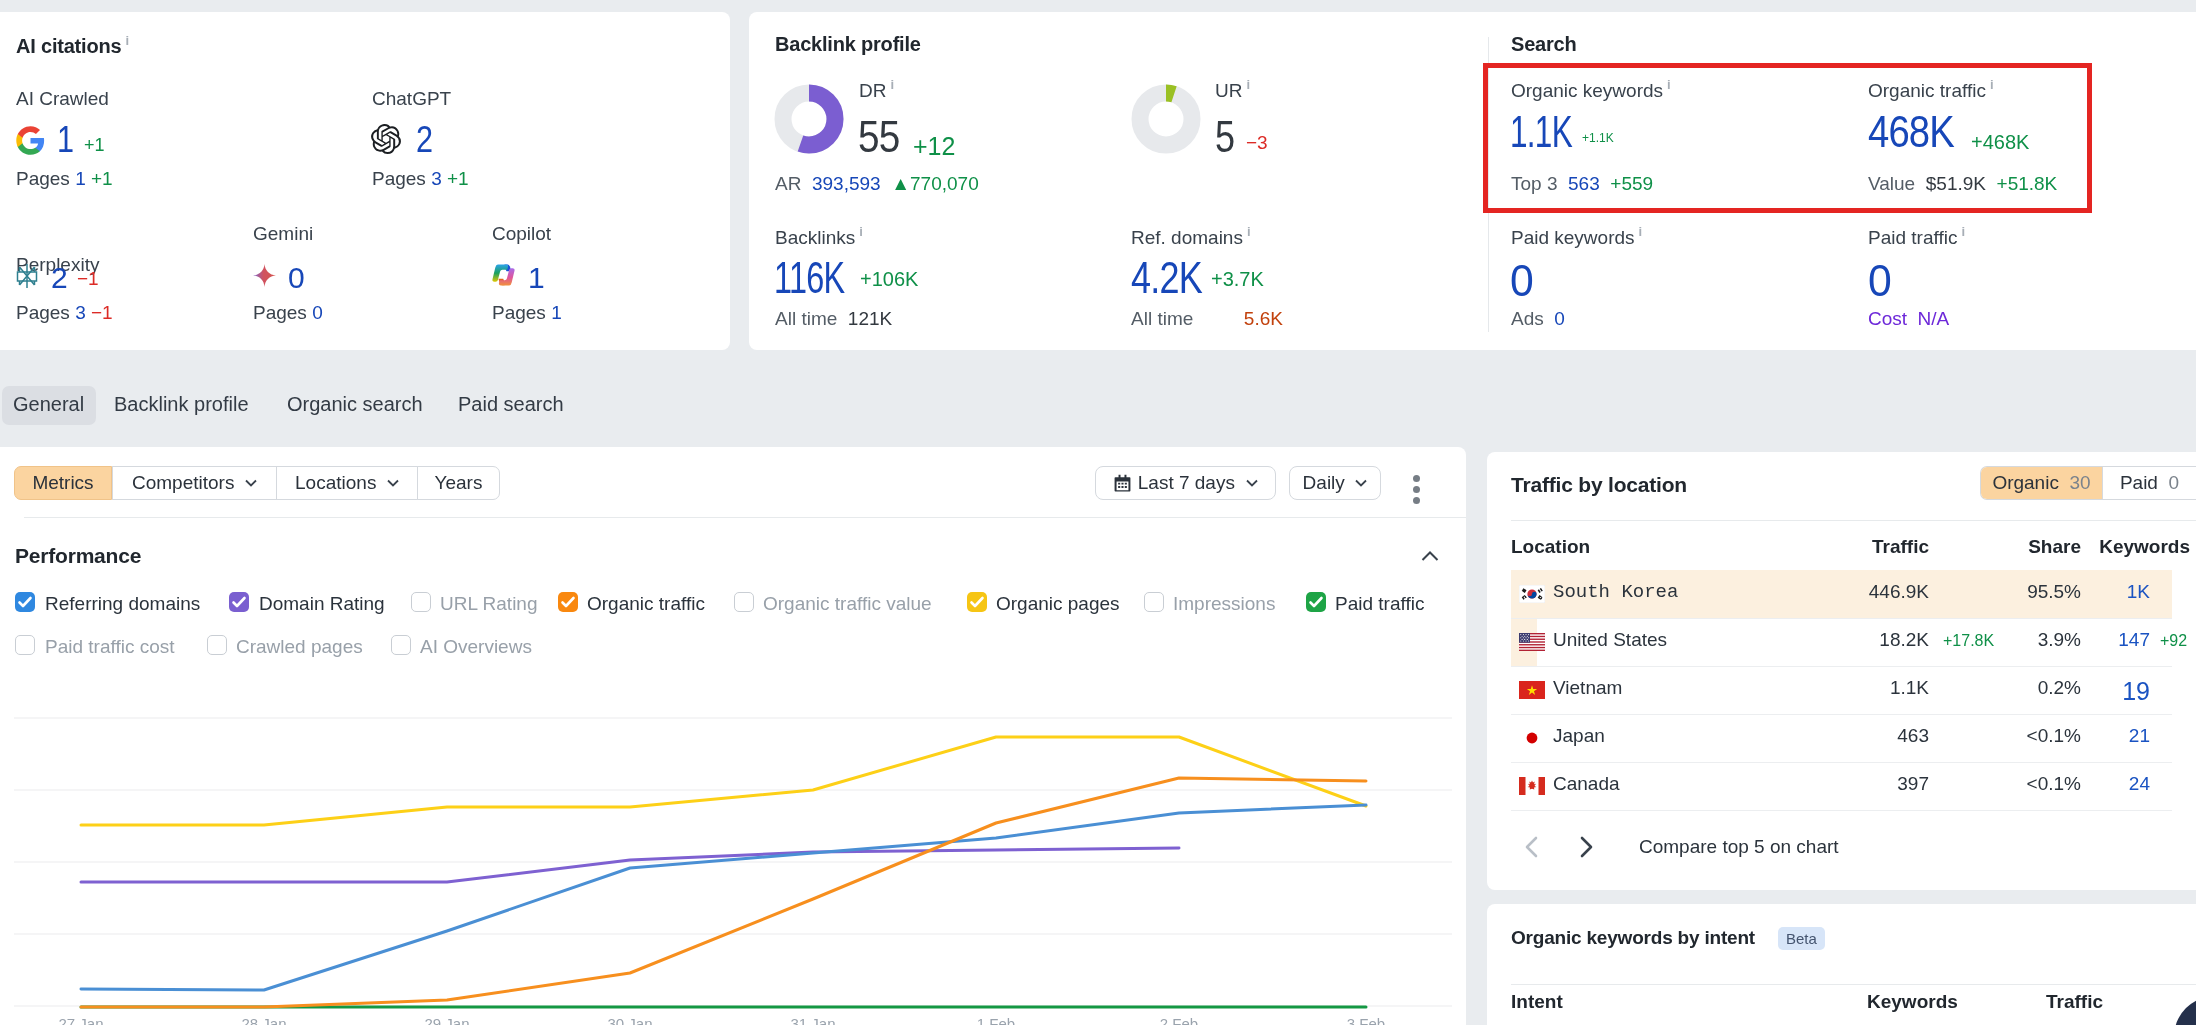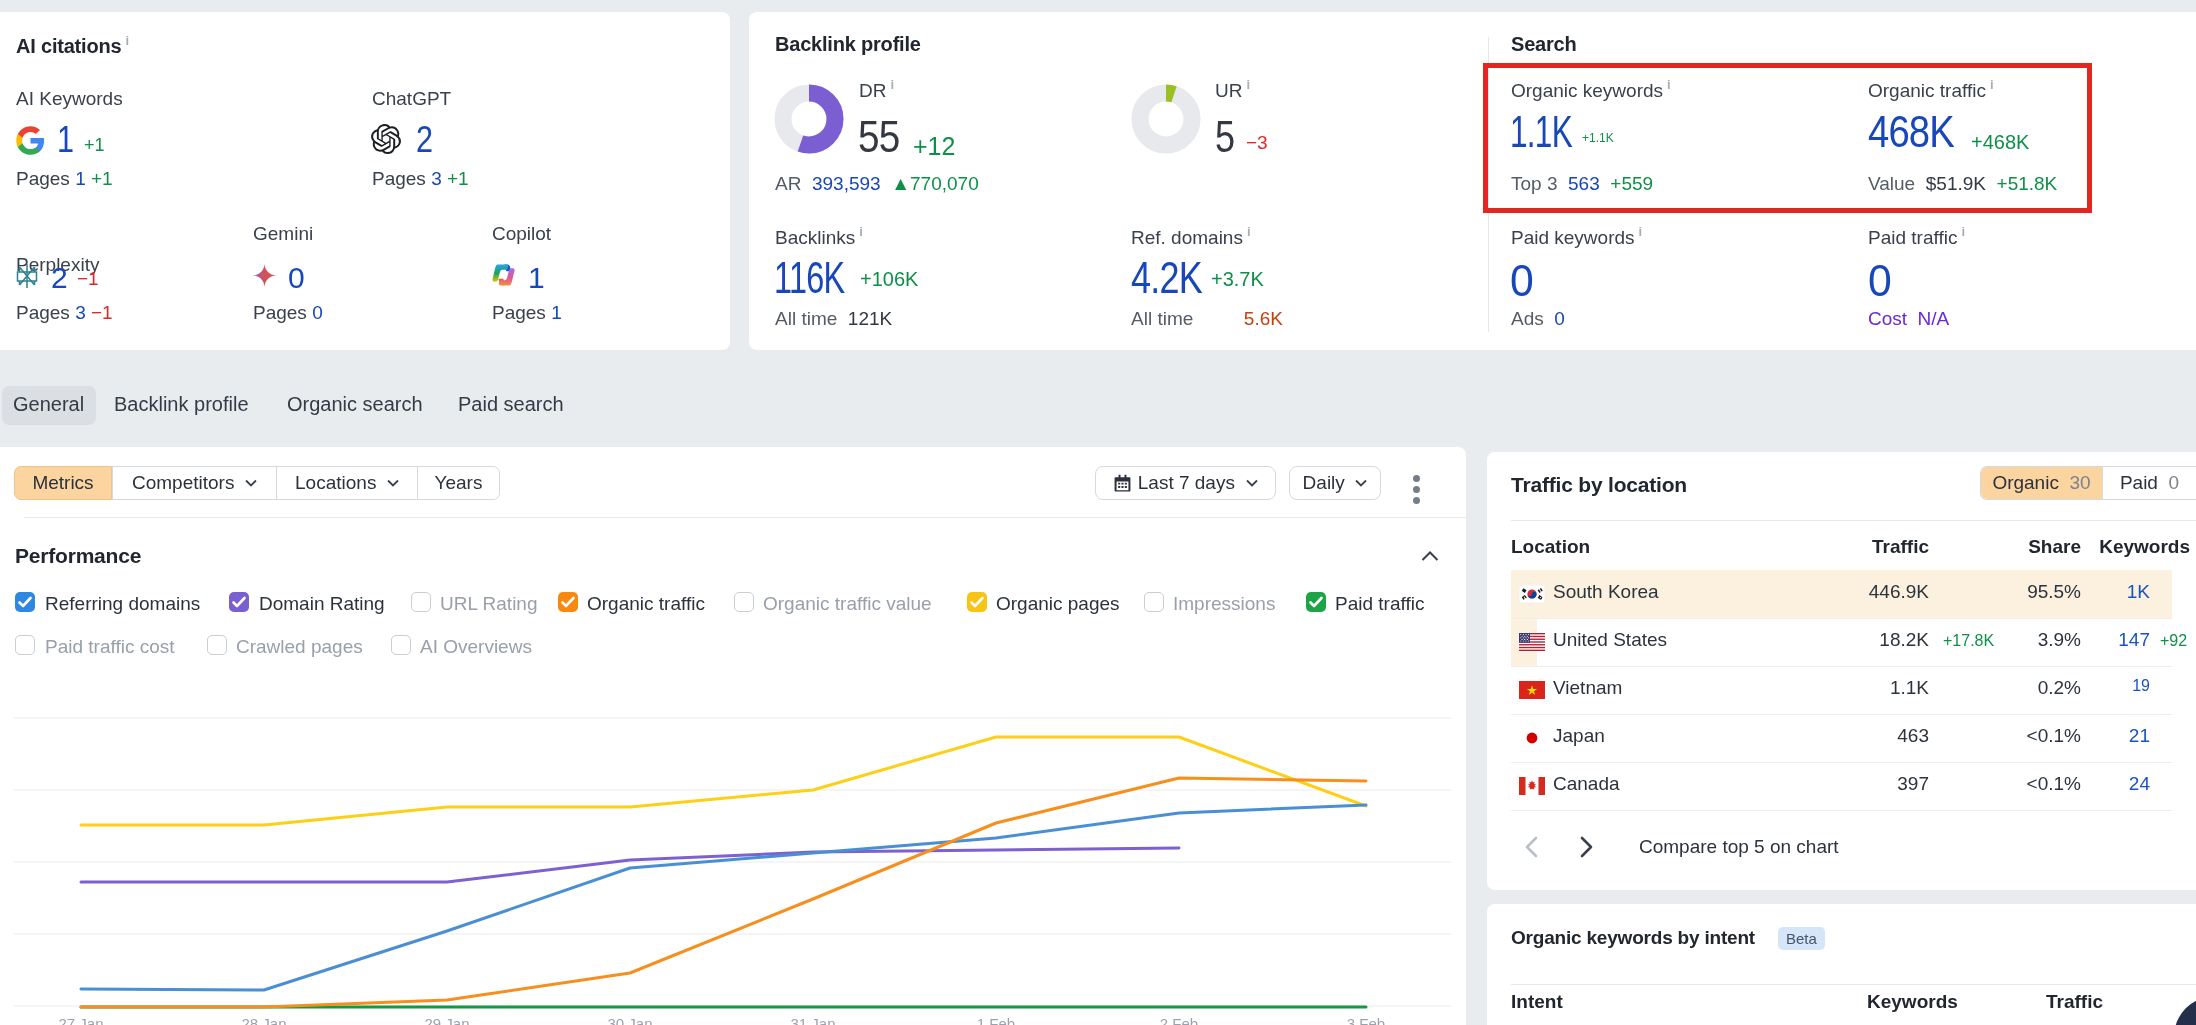--- a/index.html
+++ b/index.html
@@ -26,21 +26,21 @@
   .cbl.off{color:#98a0a9;}
   .chk{position:absolute;left:0;top:0;width:20px;height:20px;}
 </style>
 </head>
 <body>
 <div id="page">
 
   <div class="card" style="left:0;top:12px;width:730px;height:338px;border-radius:0 8px 8px 0;">
     <div class="a" style="left:16px;top:23px;"><span class="h1">AI citations</span><span class="info">i</span></div>
 
-    <div class="a lbl" style="left:16px;top:76px;">AI Keywords</div>
+    <div class="a lbl" style="left:16px;top:76px;">AI Crawled</div>
     <div class="a" style="left:15px;top:113px;width:31px;height:31px;">
       <svg width="31" height="31" viewBox="0 0 48 48">
         <path fill="#4285F4" d="M45.12 24.5c0-1.56-.14-3.06-.4-4.5H24v8.51h11.84c-.51 2.75-2.06 5.08-4.39 6.64v5.52h7.11c4.16-3.83 6.56-9.47 6.56-16.17z"></path>
         <path fill="#34A853" d="M24 46c5.94 0 10.92-1.97 14.56-5.33l-7.11-5.52c-1.97 1.32-4.49 2.1-7.45 2.1-5.73 0-10.58-3.87-12.31-9.07H4.34v5.7C7.96 41.07 15.4 46 24 46z"></path>
         <path fill="#FBBC05" d="M11.69 28.18C11.25 26.86 11 25.45 11 24s.25-2.86.69-4.18v-5.7H4.34C2.85 17.09 2 20.45 2 24c0 3.55.85 6.91 2.34 9.88l7.35-5.7z"></path>
         <path fill="#EA4335" d="M24 10.75c3.23 0 6.13 1.11 8.41 3.29l6.31-6.31C34.91 4.18 29.93 2 24 2 15.4 2 7.96 6.93 4.34 14.12l7.35 5.7c1.73-5.2 6.58-9.07 12.31-9.07z"></path>
       </svg>
     </div>
     <div class="a big" style="left:57px;top:107px;">1</div>
     <div class="a green" style="left:84px;top:123px;font-size:18px;">+1</div>
@@ -303,21 +303,21 @@
     <div class="a" style="left:24px;top:358px;width:661px;height:1px;background:#eceef0;"></div>
 
     <div class="a" style="left:32px;top:133px;"><svg width="26" height="18" viewBox="0 0 26 18">
           <rect width="26" height="18" fill="#fff" stroke="#d9dde1" stroke-width="0.5"></rect>
           <circle cx="13" cy="9" r="4.6" fill="#cd2e3a"></circle>
           <path d="M8.4 9a4.6 4.6 0 0 0 9.2 0 2.3 2.3 0 0 0-4.6 0 2.3 2.3 0 0 1-4.6 0z" fill="#0047a0"></path>
           <g stroke="#1c1c1c" stroke-width="1.1">
             <path d="M4.2 3.6l3 2.2M3.6 4.5l3 2.2M3 5.4l3 2.2M19 12.2l3 2.2M19.6 11.3l1.3 1M21.7 12.8l1.2 1M20.2 10.4l3 2.2M4.2 14.4l1.3-1M6.3 12.9l1.2-.9M3.6 13.5l1.3-1M5.7 12l1.2-.9M3 12.6l3-2.2M19 5.8l1.3-1M21.1 4.3l1.2-.9M19.6 6.7l1.3-1M21.7 5.2l1.2-.9M20.2 7.6l1.3-1M22.3 6.1l1.2-.9"></path>
           </g>
         </svg></div>
-    <div class="a" style="left:66px;top:129px;font-size:19px;color:#2b333c;">South Korea</div>
+    <div class="a" style="left:66px;top:129px;font-size:19px;color:#2b333c;font-family:Liberation Mono, monospace;">South Korea</div>
     <div class="a" style="left:342px;top:129px;width:100px;text-align:right;font-size:19px;color:#2b333c;">446.9K</div>
     <div class="a" style="left:514px;top:129px;width:80px;text-align:right;font-size:19px;color:#2b333c;">95.5%</div>
     <div class="a" style="left:568px;top:129px;width:95px;text-align:right;font-size:19px;color:#1a53c2;">1K</div>
 
     <div class="a" style="left:32px;top:181px;"><svg width="26" height="18" viewBox="0 0 26 18">
           <rect width="26" height="18" fill="#fff"></rect>
           <g fill="#b22234">
             <rect width="26" height="1.38"></rect>
             <rect y="2.77" width="26" height="1.38"></rect>
             <rect y="5.54" width="26" height="1.38"></rect>
@@ -355,21 +355,21 @@
     <div class="a" style="left:568px;top:177px;width:95px;text-align:right;font-size:19px;color:#1a53c2;">147</div>
     <div class="a" style="left:673px;top:180px;font-size:16px;color:#0f9048;">+92</div>
 
     <div class="a" style="left:32px;top:229px;"><svg width="26" height="18" viewBox="0 0 26 18">
           <rect width="26" height="18" fill="#da251d"></rect>
           <path d="M13 4.2l1.2 3.7h3.9l-3.15 2.3 1.2 3.7L13 11.6l-3.15 2.3 1.2-3.7-3.15-2.3h3.9z" fill="#ffde00"></path>
         </svg></div>
     <div class="a" style="left:66px;top:225px;font-size:19px;color:#2b333c;">Vietnam</div>
     <div class="a" style="left:342px;top:225px;width:100px;text-align:right;font-size:19px;color:#2b333c;">1.1K</div>
     <div class="a" style="left:514px;top:225px;width:80px;text-align:right;font-size:19px;color:#2b333c;">0.2%</div>
-    <div class="a" style="left:568px;top:225px;width:95px;text-align:right;font-size:16px;color:#1a53c2;">19</div>
+    <div class="a" style="left:568px;top:225px;width:95px;text-align:right;font-size:25px;color:#1a53c2;">19</div>
 
     <div class="a" style="left:32px;top:277px;"><svg width="26" height="18" viewBox="0 0 26 18">
           <rect width="26" height="18" fill="#fff"></rect>
           <circle cx="13" cy="9" r="5.4" fill="#d30000"></circle>
         </svg></div>
     <div class="a" style="left:66px;top:273px;font-size:19px;color:#2b333c;">Japan</div>
     <div class="a" style="left:342px;top:273px;width:100px;text-align:right;font-size:19px;color:#2b333c;">463</div>
     <div class="a" style="left:514px;top:273px;width:80px;text-align:right;font-size:19px;color:#2b333c;">&lt;0.1%</div>
     <div class="a" style="left:568px;top:273px;width:95px;text-align:right;font-size:19px;color:#1a53c2;">21</div>
 

